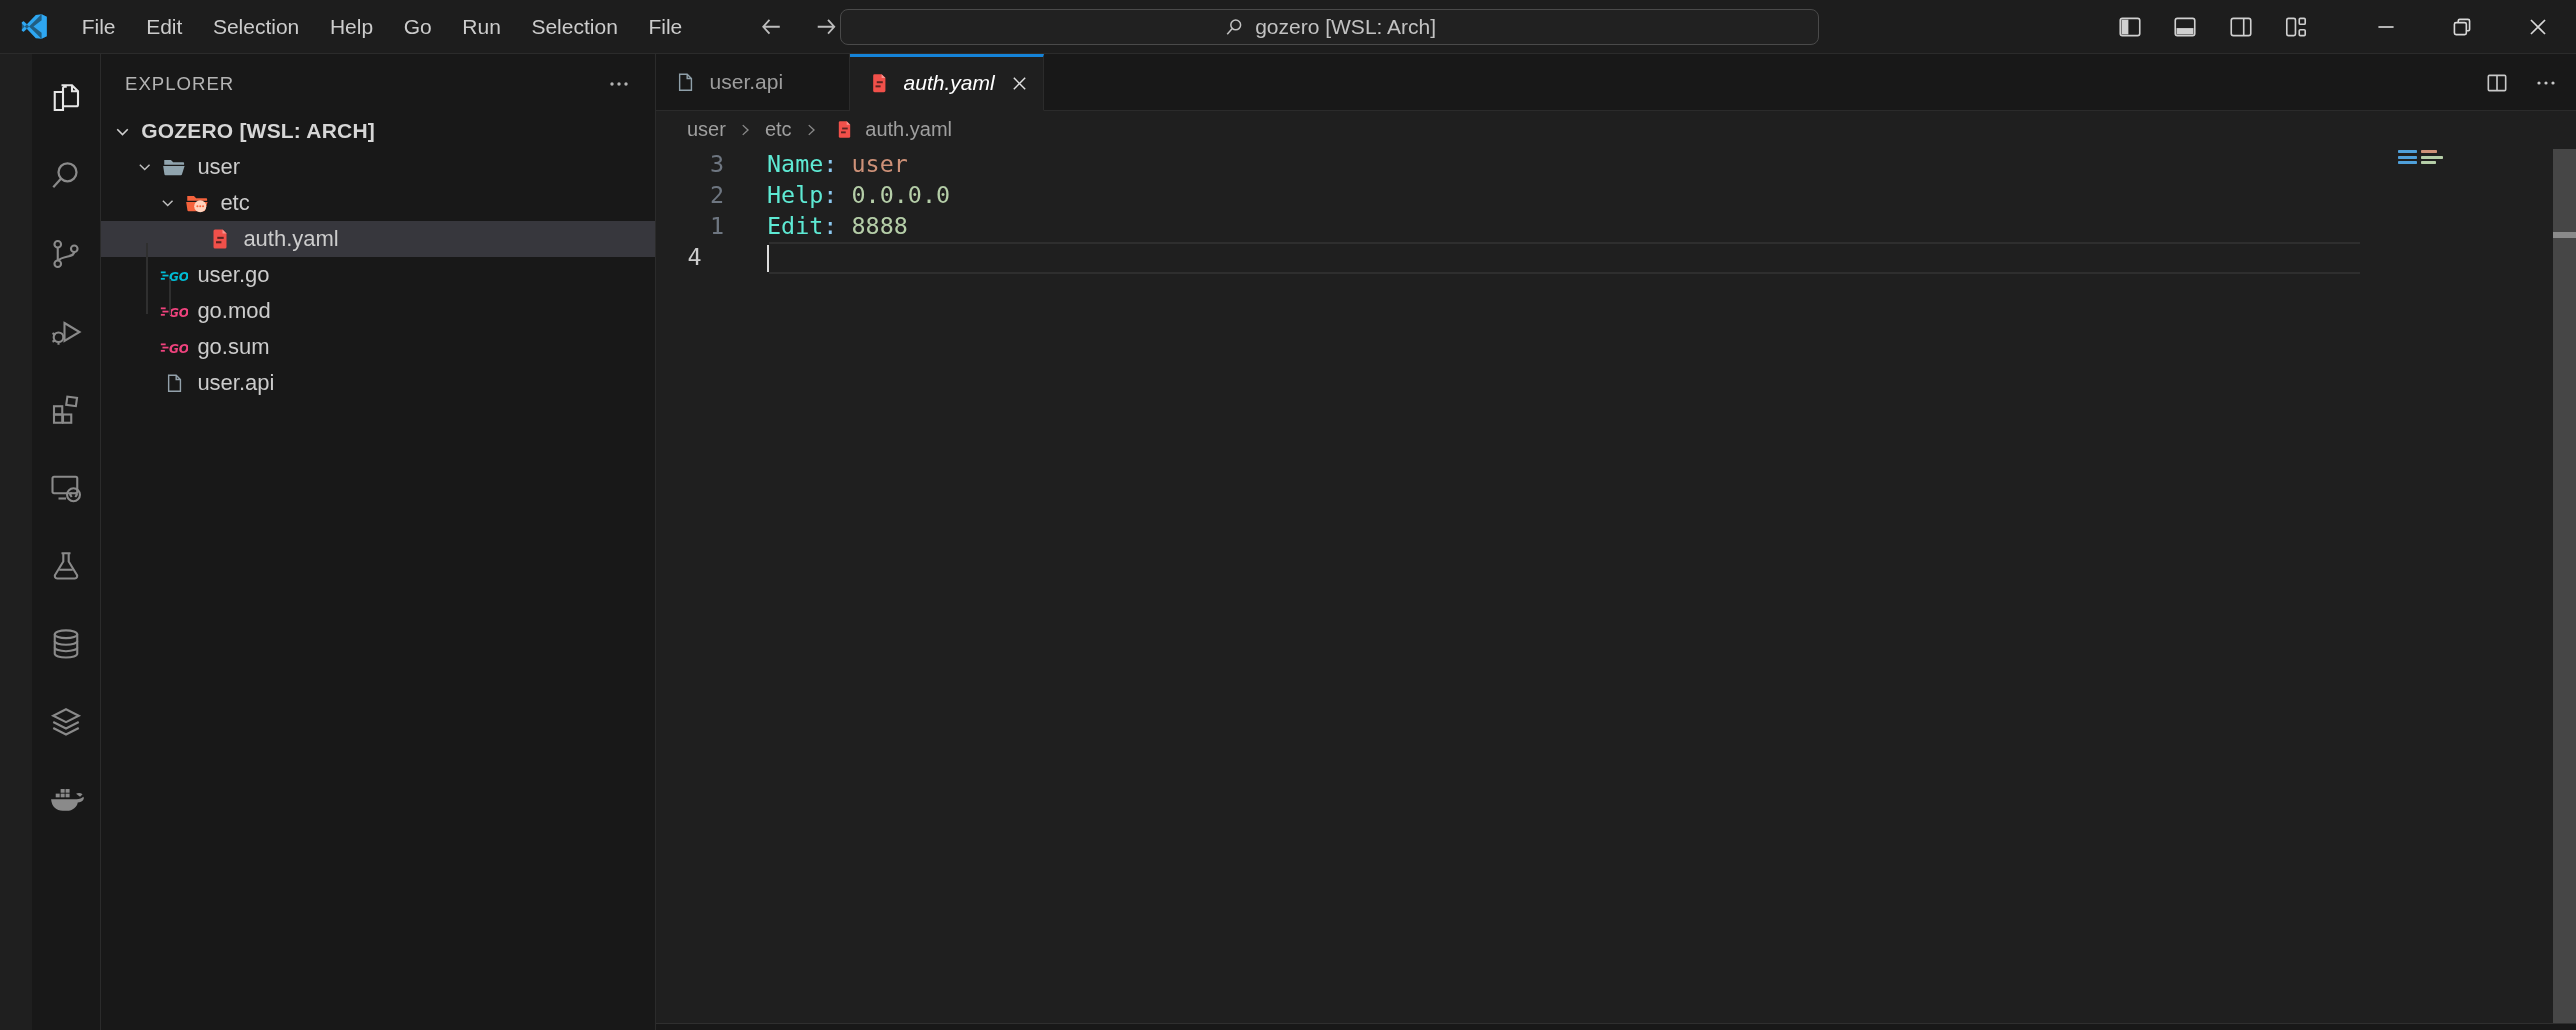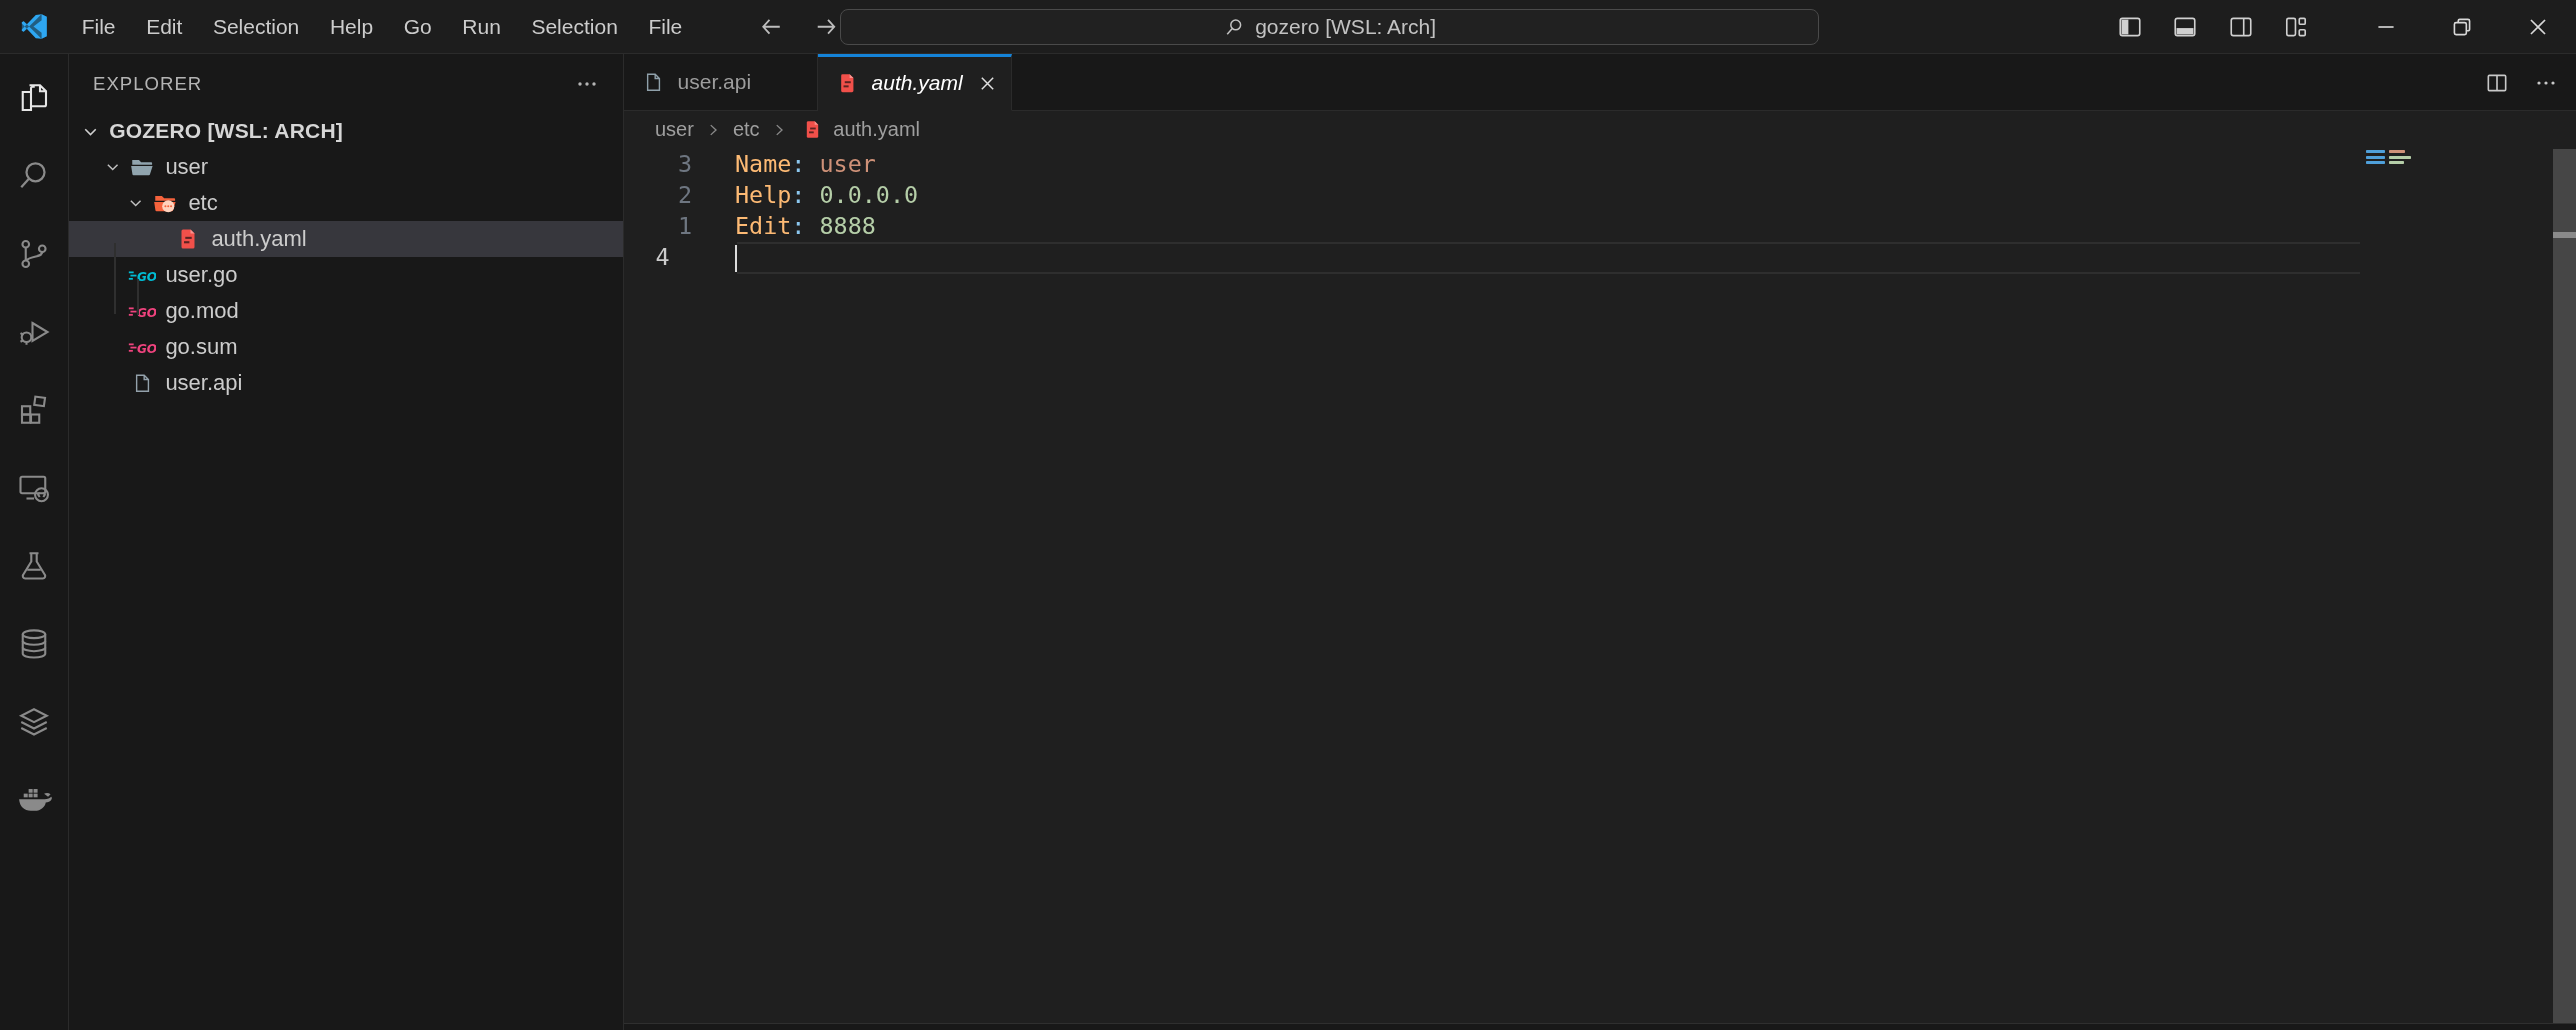--- a/index.html
+++ b/index.html
@@ -20,21 +20,21 @@
     position:absolute; left:840px; top:9px; width:979px; height:36px;
     background:#212121; border:1.6px solid #4a4a4a; border-radius:8px;
     display:flex; align-items:center; justify-content:center; gap:9.7px;
     font-size:21px; color:#c2c2c2;
   }
   .titlebar-right { position:absolute; right:0; top:0; height:54px; display:flex; align-items:center; }
   .layout-controls { display:flex; gap:19.4px; margin-right:34px; }
   .layout-btn { width:36px; height:36px; display:flex; align-items:center; justify-content:center; border-radius:6.5px; }
   .win-btn { width:76px; height:54px; display:flex; align-items:center; justify-content:center; }
   
-  .main { display:flex; height:977px; }
+  .main { display:flex; height:977px;margin-left:32px; }
   .activitybar { width:69px; background:#181818; border-right:0.8px solid #2b2b2b; display:flex; flex-direction:column; align-items:center; padding-top:4.8px; flex:none; }
   .activity-item { width:69px; height:78px; display:flex; align-items:center; justify-content:center; }
   
   .sidebar { width:555px; background:#181818; border-right:0.8px solid #2b2b2b; position:relative; flex:none; }
   .sidebar-header { height:59px; display:flex; align-items:center; justify-content:space-between; padding:0 24px 0 24px; }
   .sidebar-title { font-size:18.6px; letter-spacing:1px; color:#b4b4b4; }
   .tree { position:relative; }
   .row { height:36px; display:flex; align-items:center; font-size:22px; color:#cccccc; cursor:default; }
   .row.selected { background:#37373d; }
   .row .chev { width:24px; display:flex; align-items:center; justify-content:center; flex:none; }
@@ -52,21 +52,21 @@
   .editor-actions { position:absolute; right:18px; top:0; height:57px; display:flex; align-items:center; gap:24px; }
   .breadcrumb { height:37px; display:flex; align-items:center; padding-left:31px; gap:10.5px; font-size:20px; color:#9f9f9f; }
   .crumb-sep { display:flex; align-items:center; color:#8a8a8a; }
   .crumb-icon { display:flex; align-items:center; margin-left:3.2px; }
   
   .code { position:absolute; top:94px; left:0; right:24px; }
   .code-line { height:31px; display:flex; align-items:center; font-family:"DejaVu Sans Mono", monospace; font-size:23.4px; }
   .gutter { width:68px; flex:none; text-align:right; color:#6e7681; }
   .gutter.cur { text-align:left; padding-left:31.5px; color:#cccccc; }
   .code-text { padding-left:43px; white-space:pre; color:#cccccc; }
-  .tok-key { color:#fdba74; }
+  .tok-key { color:#5eead4; }
   .tok-colon { color:#8cc8f0; }
   .tok-str { color:#ce9178; }
   .tok-num { color:#b5cea8; }
   .cl-border { position:absolute; left:113px; right:216px; height:1.6px; background:#2e2e2e; }
   .cursor { position:absolute; left:111px; top:191px; width:2.4px; height:27px; background:#dcdcdc; }
   
   .minimap { position:absolute; left:1742px; top:96px; width:57px; }
   .mm-row { display:flex; gap:4px; margin-bottom:2.4px; height:3.2px; }
   .mm-seg { height:3.2px; border-radius:0.8px; }
   .scrollbar { position:absolute; right:0; top:95px; bottom:8px; width:23.4px; background:#464646; }

